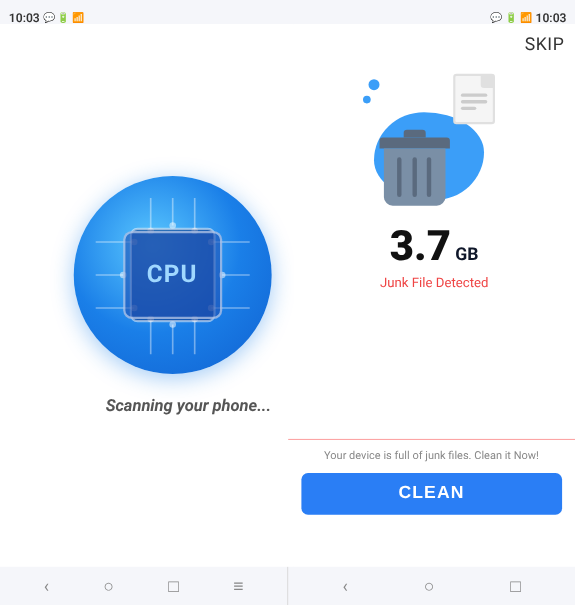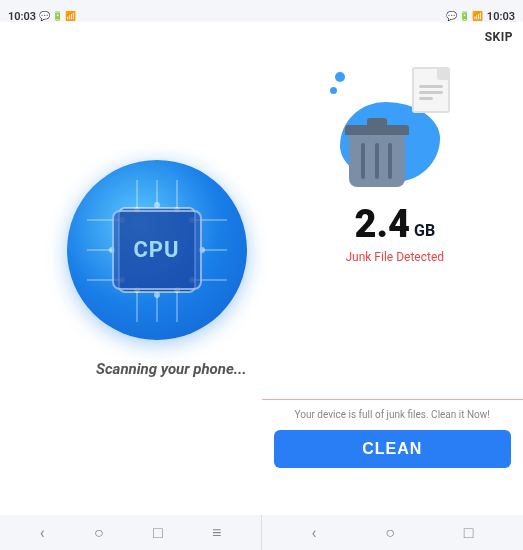--- a/index.html
+++ b/index.html
@@ -136,23 +136,23 @@
       justify-content: flex-start;
       padding: 15px 15px 0 15px;
       background: #fff;
       position: relative;
     }
 
     .skip-btn {
       position: absolute;
       top: 8px;
       right: 10px;
-      font-size: 12px;
+      font-size: 16px;
       color: #333;
-      font-weight: 700;
+      font-weight: 400;
       cursor: pointer;
       letter-spacing: 0.5px;
     }
 
     
     .trash-illustration {
       width: 130px;
       height: 120px;
       position: relative;
       margin-top: 30px;
@@ -456,21 +456,21 @@
         </div>
         <div class="trash-body">
           <div class="trash-line"></div>
           <div class="trash-line"></div>
           <div class="trash-line"></div>
         </div>
       </div>
     </div>
 
     <div class="junk-size-row">
-      <span class="size-number">2.4</span>
+      <span class="size-number">3.7</span>
       <span class="size-unit">GB</span>
     </div>
     <div class="junk-detected-text">Junk File Detected</div>
   </div>
 
   <div class="bottom-action">
     <p class="action-warning-text">Your device is full of junk files. Clean it Now!</p>
     <button class="clean-button">CLEAN</button>
   </div>
 

